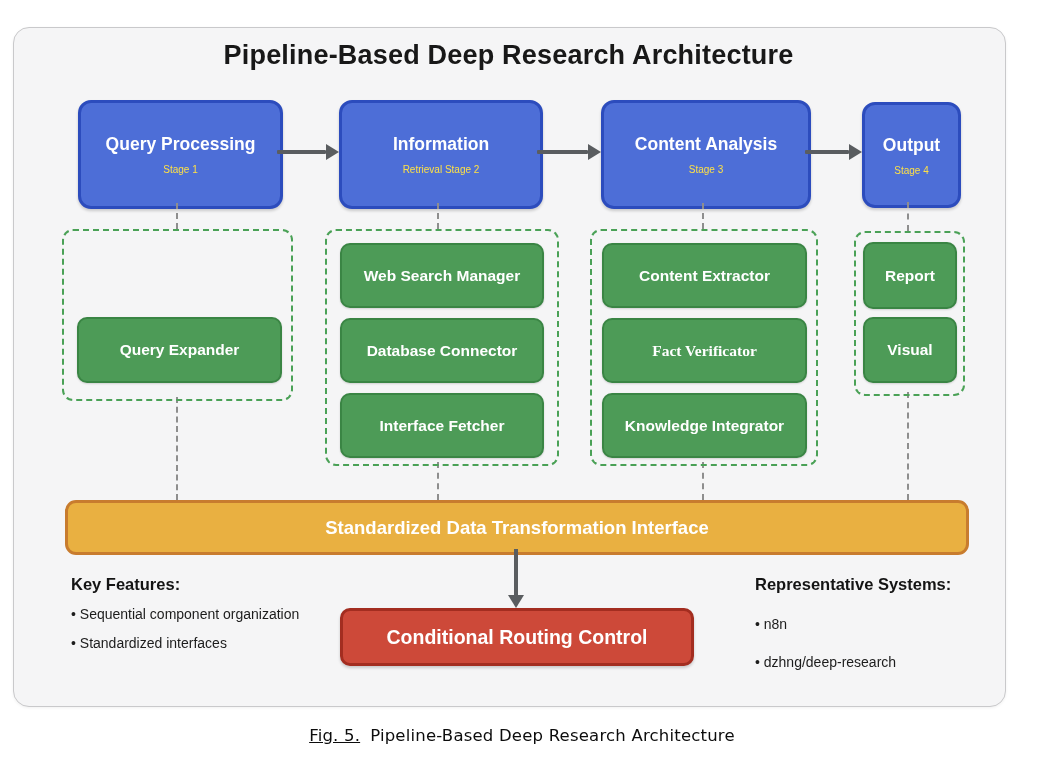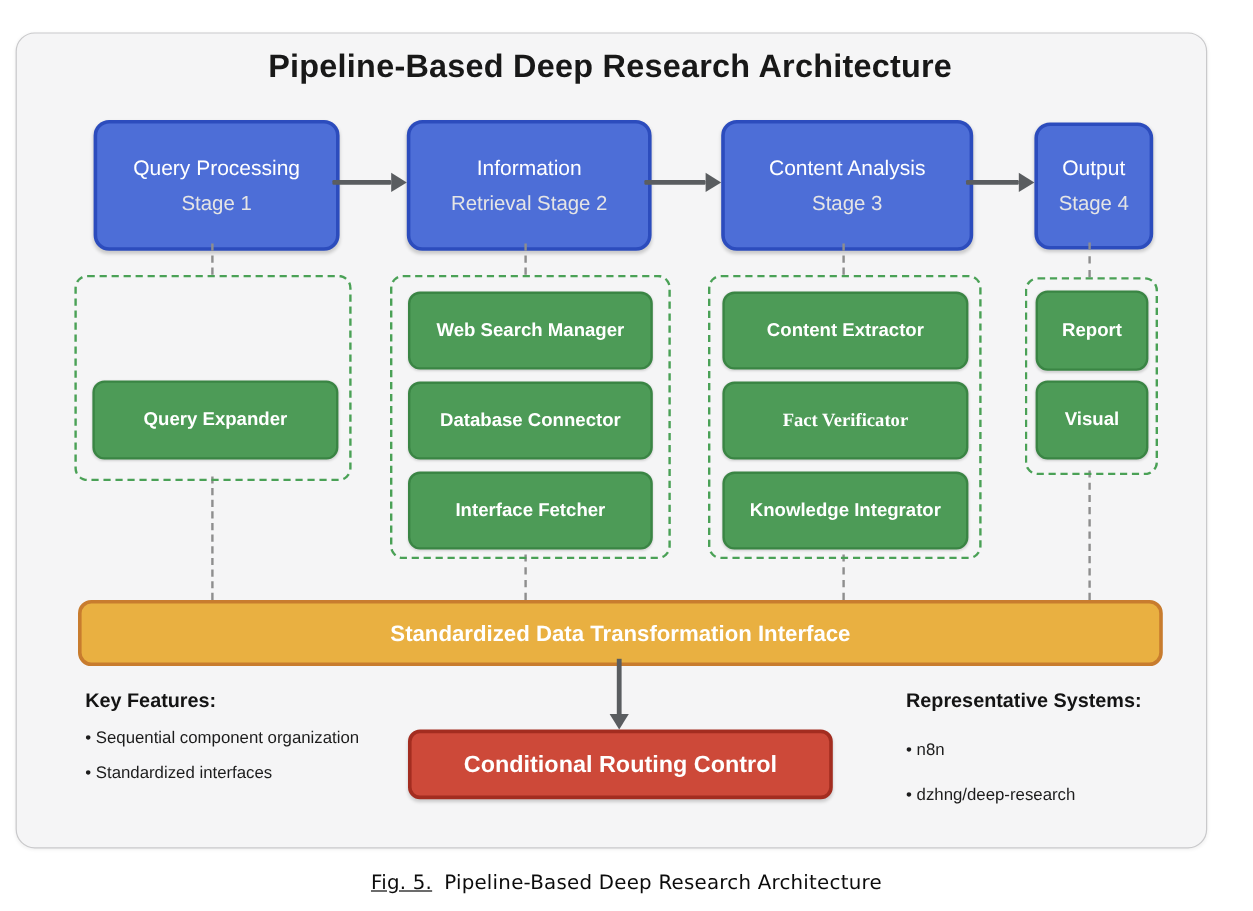--- a/index.html
+++ b/index.html
@@ -15,22 +15,22 @@
   .diagram-title{
     position:absolute;left:13px;top:40px;width:991px;text-align:center;
     font-size:27px;font-weight:bold;color:#181818;letter-spacing:.2px;
   }
   
   .stage{
     position:absolute;background:#4d6ed7;border:3px solid #2c4cbd;border-radius:13px;
     color:#ffffff;display:flex;flex-direction:column;align-items:center;justify-content:center;
     gap:9px;box-shadow:0 2px 3px rgba(0,0,0,0.18);
   }
-  .stage .s-name{font-size:17.5px;font-weight:normal;}
-  .stage .s-sub{font-size:17px;color:#e5e5e5;}
+  .stage .s-name{font-size:17.5px;font-weight:bold;}
+  .stage .s-sub{font-size:10px;color:#fde047;}
   #stage1{left:78px;top:100px;width:199px;height:103px;}
   #stage2{left:339px;top:100px;width:198px;height:103px;}
   #stage3{left:601px;top:100px;width:204px;height:103px;}
   #stage4{left:862px;top:102px;width:93px;height:100px;}
   
   .harrow{position:absolute;height:16px;top:144px;}
   .harrow .line{position:absolute;left:0;top:6px;height:4px;background:#5a5d60;border-radius:1px;}
   .harrow .head{position:absolute;top:0;width:0;height:0;border-left:13px solid #5a5d60;border-top:8px solid transparent;border-bottom:8px solid transparent;}
   #arrow1{left:277px;width:62px;}#arrow1 .line{width:49px;}#arrow1 .head{left:49px;}
   #arrow2{left:537px;width:64px;}#arrow2 .line{width:51px;}#arrow2 .head{left:51px;}

